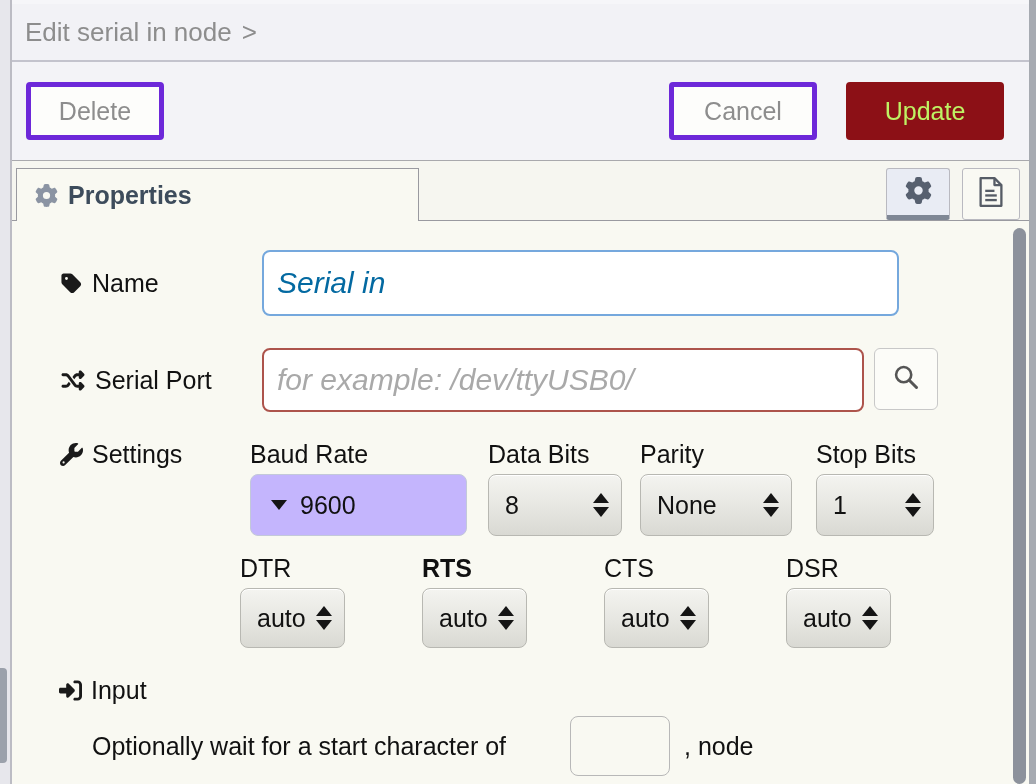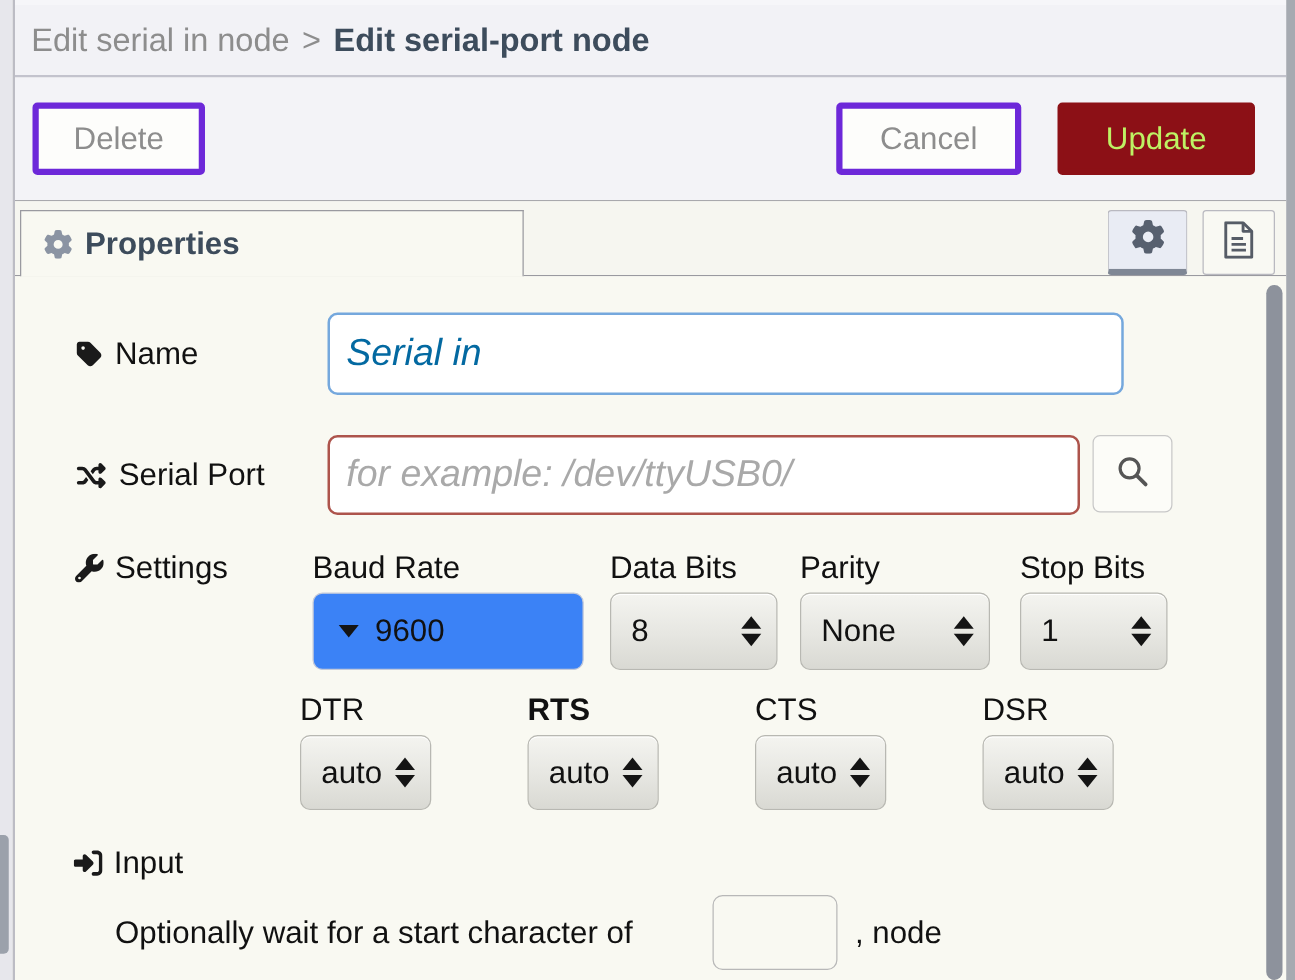--- a/index.html
+++ b/index.html
@@ -101,21 +101,21 @@
   .search-btn {
     position:absolute; left:862px; top:127px; width:64px; height:62px;
     background:#fcfcf8; border:1px solid #c8c8c8; border-radius:6px;
     display:flex; align-items:center; justify-content:center; cursor:pointer;
   }
 
   .col-label { position:absolute; font-size:25px; color:#111; }
 
   .baud-select {
     position:absolute; left:238px; top:253px; width:217px; height:62px;
-    background:#3b82f6; border:1px solid #c3c9d9; border-radius:8px;
+    background:#c4b5fd; border:1px solid #c3c9d9; border-radius:8px;
     display:flex; align-items:center; padding-left:20px; gap:13px;
     font-size:25px; cursor:pointer;
   }
   .caret-down {
     width:0; height:0; border-left:8px solid transparent; border-right:8px solid transparent;
     border-top:10px solid #141414;
   }
 
   .mac-select {
     position:absolute; height:62px;
@@ -153,21 +153,20 @@
 
 <div class="left-gutter">
   <div class="gutter-thumb"></div>
 </div>
 
 <div class="tray">
 
   <div class="tray-header">
     <span class="crumb-parent">Edit serial in node</span>
     <span class="crumb-sep">&gt;</span>
-    <span class="crumb-current">Edit serial-port node</span>
   </div>
 
   <div class="tray-toolbar">
     <button class="btn btn-delete">Delete</button>
     <button class="btn btn-cancel">Cancel</button>
     <button class="btn btn-update">Update</button>
   </div>
 
   <div class="tab-bar">
     <div class="tab">

